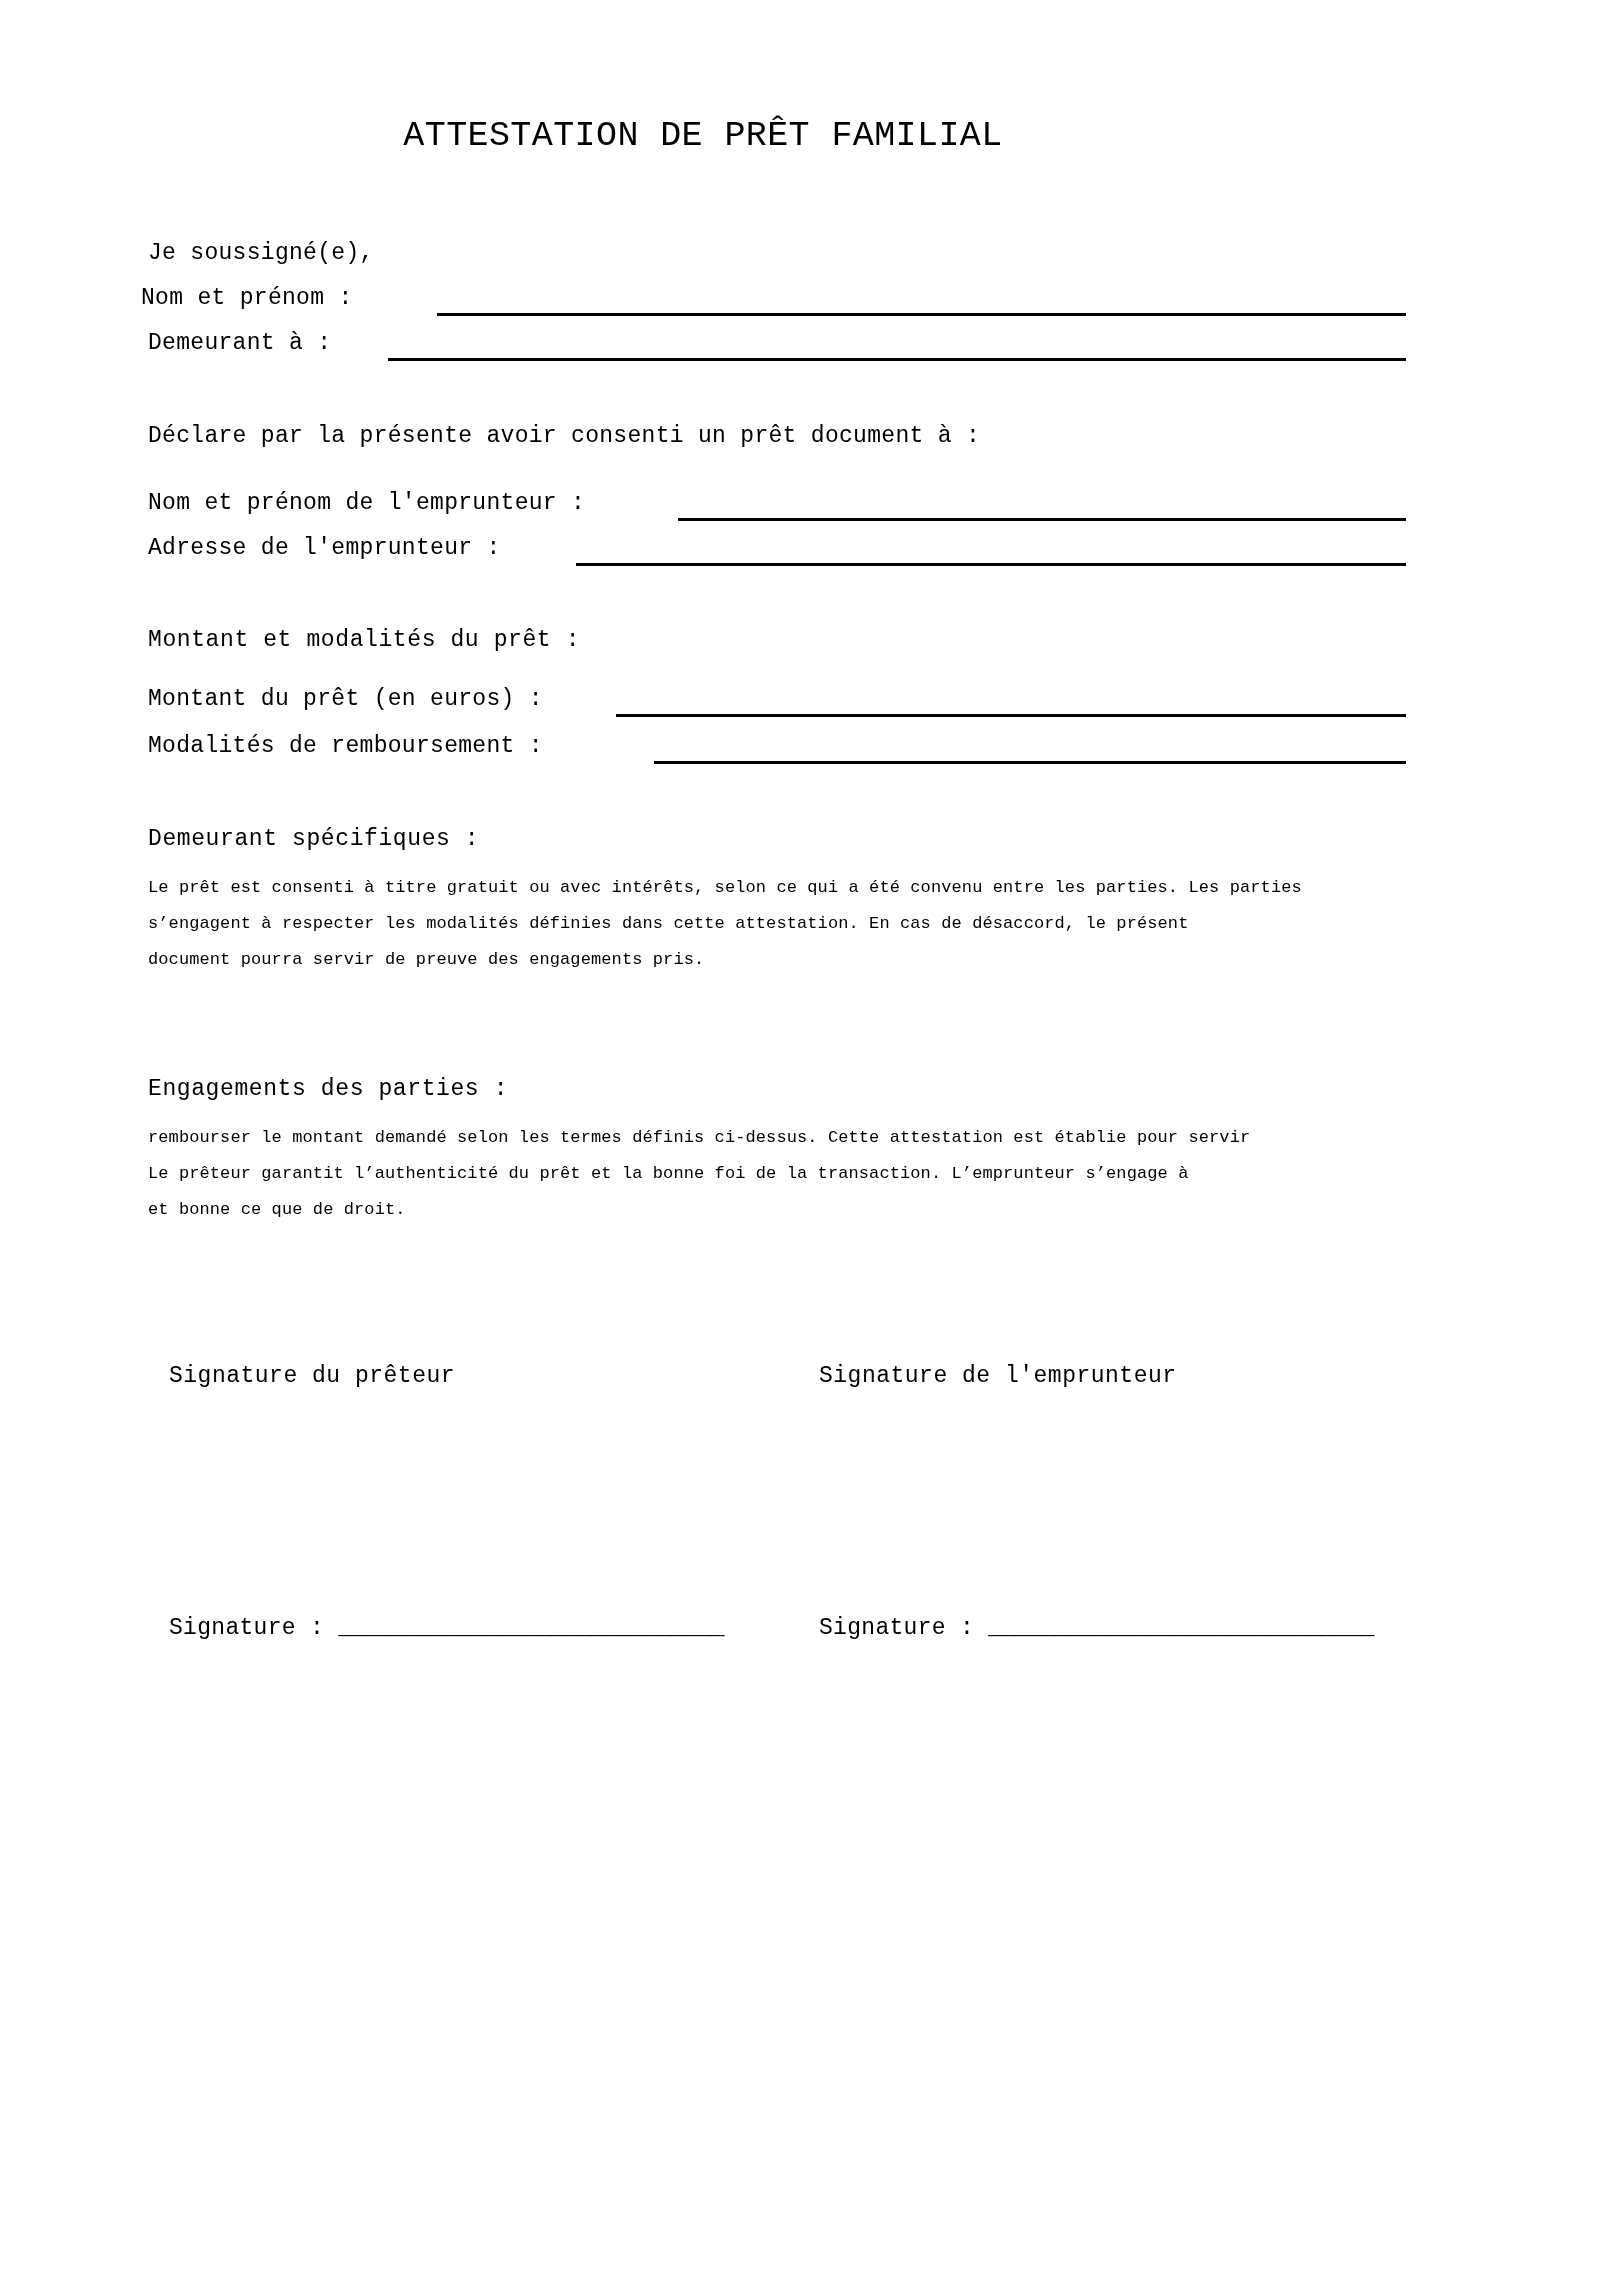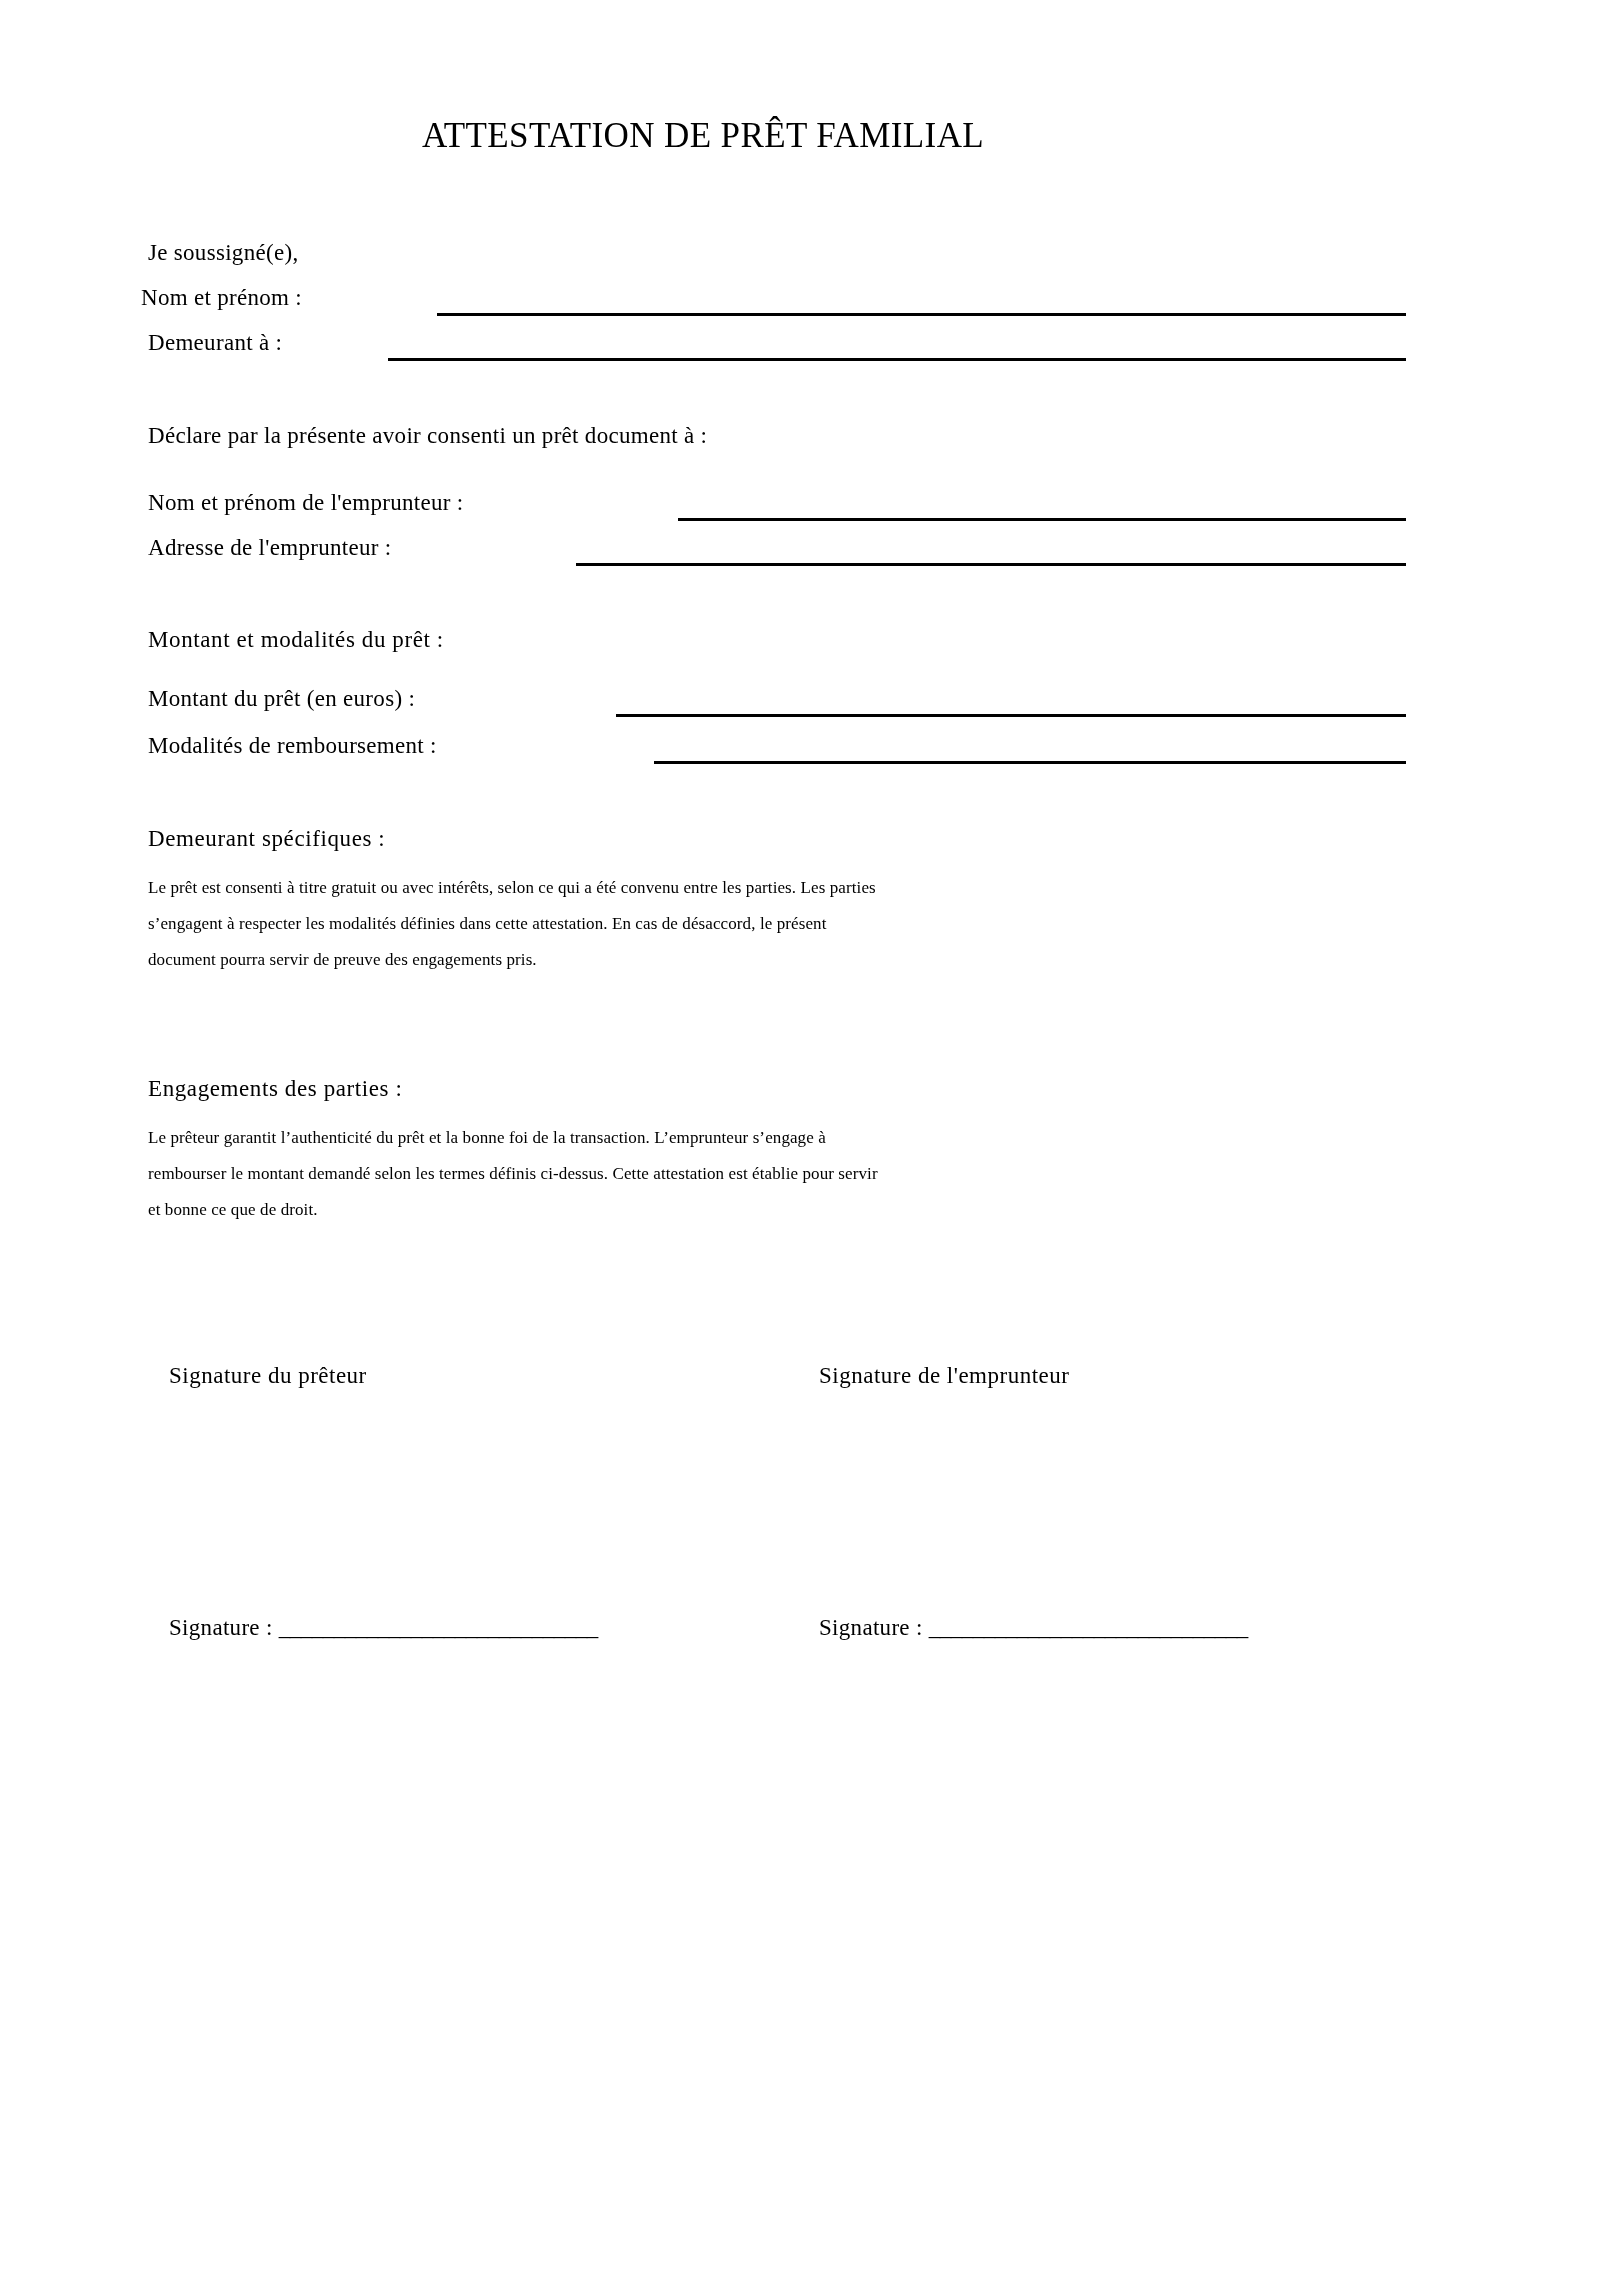--- a/index.html
+++ b/index.html
@@ -6,21 +6,21 @@
     margin: 0;
     padding: 0;
     background: #ffffff;
   }
 
   .page {
     position: relative;
     width: 1406px;
     height: 2293px;
     background: #ffffff;
-    font-family: Liberation Serif, serif;
+    font-family: Liberation Mono, monospace;
     color: #000000;
     overflow: hidden;
   }
 
   
   .doc-title {
     position: absolute;
     left: 0;
     right: 0;
     top: 116px;
@@ -116,22 +116,22 @@
 
   <div class="para" style="left:148px; top:870px; width:1323px;">
     <div>Le prêt est consenti à titre gratuit ou avec intérêts, selon ce qui a été convenu entre les parties. Les parties</div>
     <div>s’engagent à respecter les modalités définies dans cette attestation. En cas de désaccord, le présent</div>
     <div>document pourra servir de preuve des engagements pris.</div>
   </div>
 
   <div class="section-head" style="left:148px; top:1076px;">Engagements des parties :</div>
 
   <div class="para" style="left:148px; top:1120px; width:1333px;">
+    <div>rembourser le montant demandé selon les termes définis ci-dessus. Cette attestation est établie pour servir</div>
     <div>Le prêteur garantit l’authenticité du prêt et la bonne foi de la transaction. L’emprunteur s’engage à</div>
-    <div>rembourser le montant demandé selon les termes définis ci-dessus. Cette attestation est établie pour servir</div>
     <div>et bonne ce que de droit.</div>
   </div>
 
   <div class="sig-label" style="left:169px; top:1355px;">Signature du prêteur</div>
 
   <div class="sig-label" style="left:819px; top:1355px;">Signature de l'emprunteur</div>
 
   <div class="sig-fill" style="left:169px; top:1615px;">
     <span>Signature : </span><span class="underscores">_____________________________</span>
   </div>

